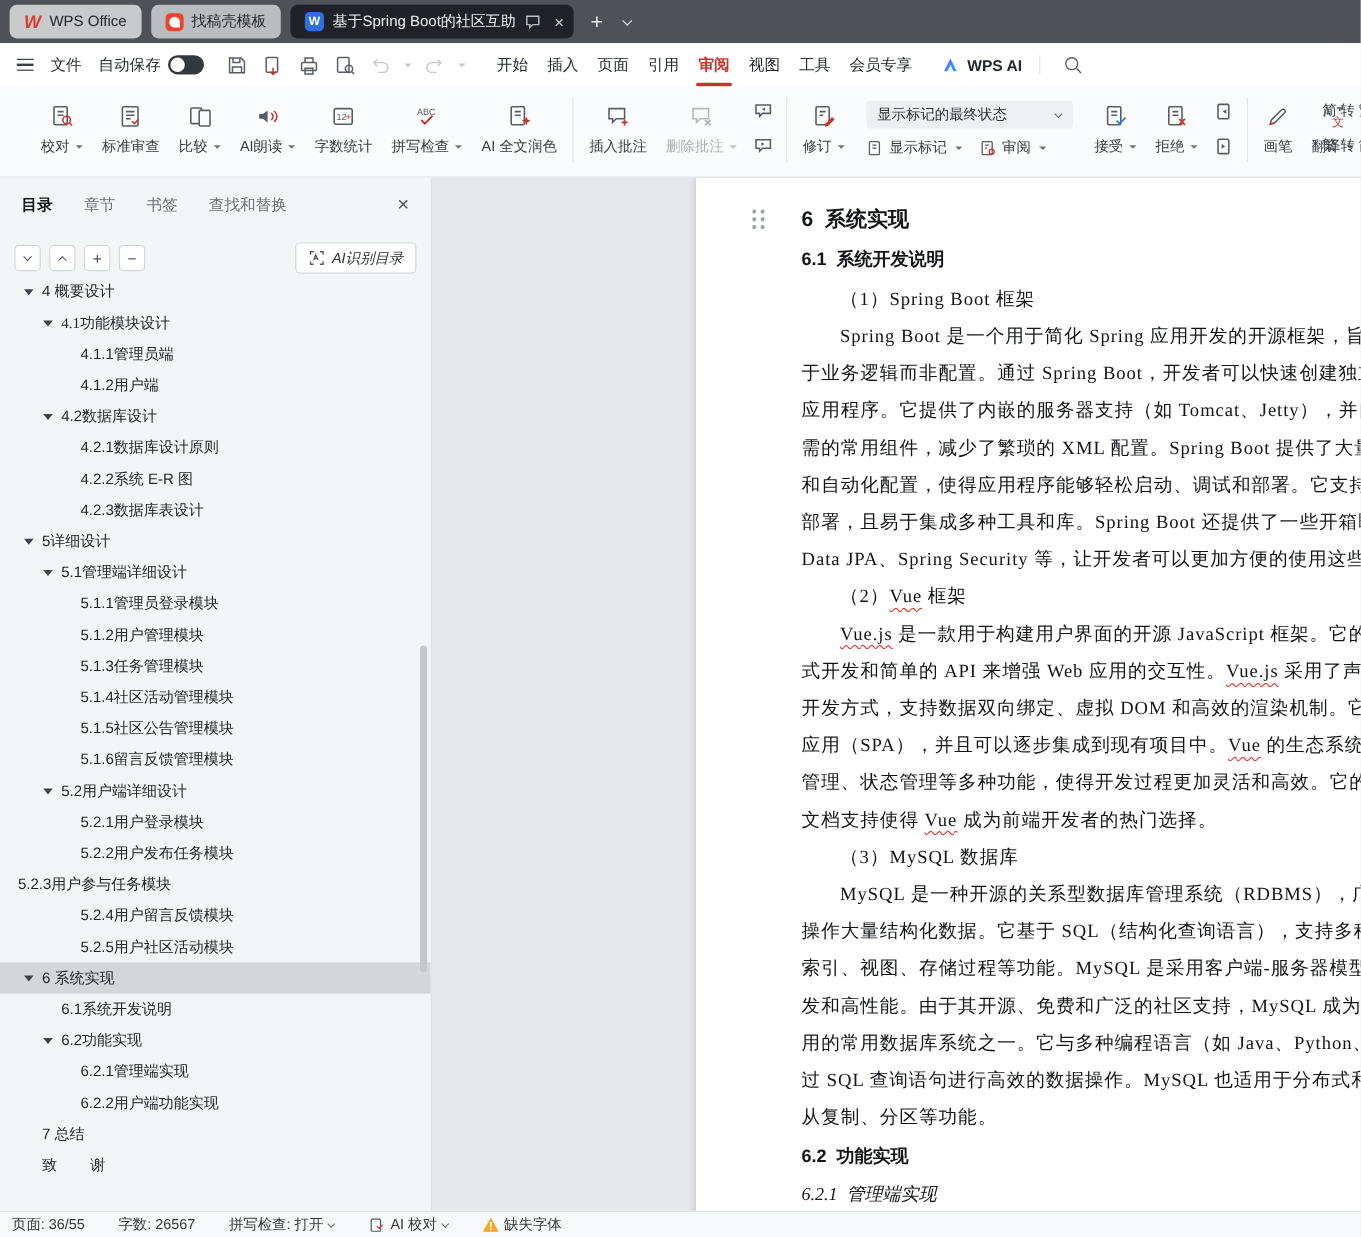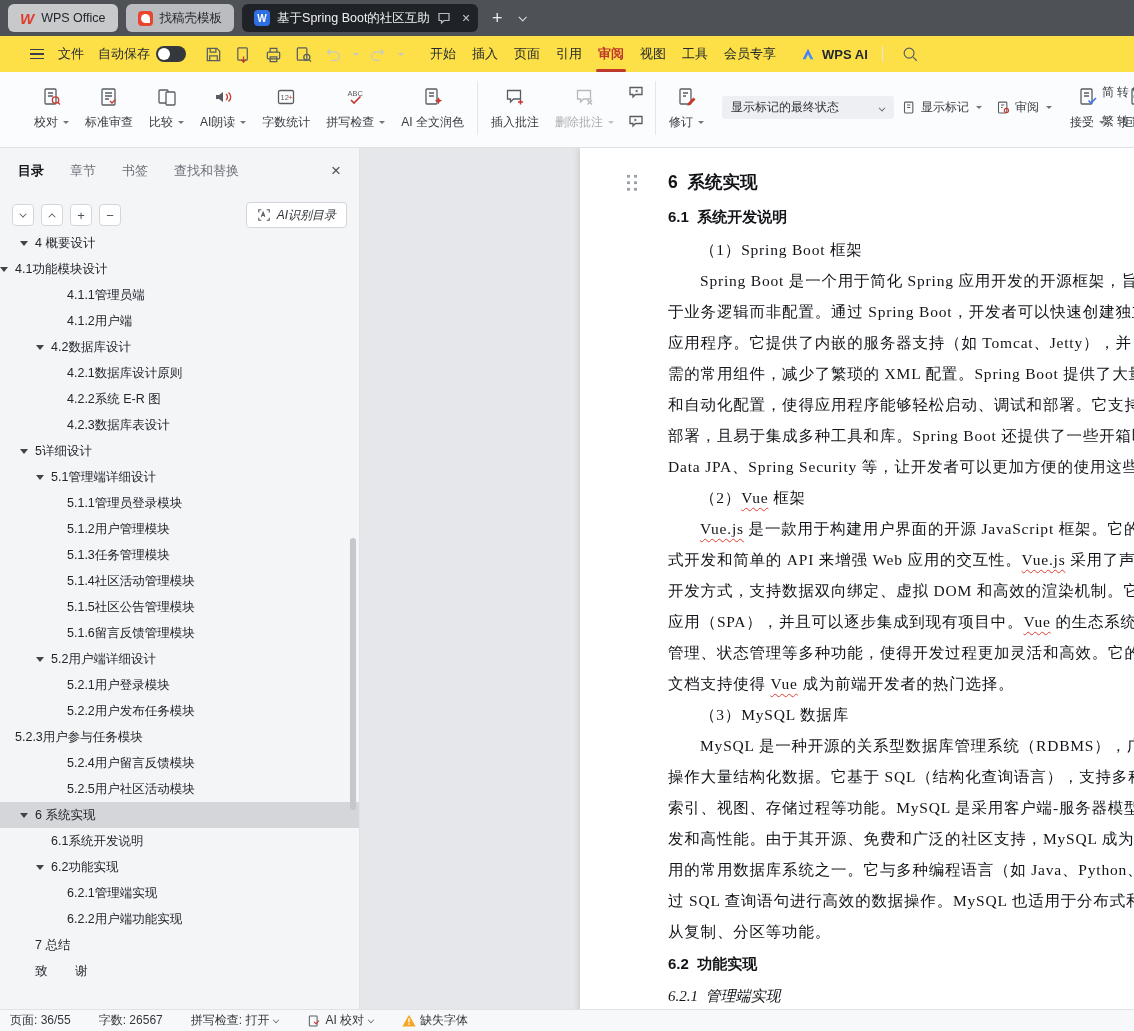--- a/index.html
+++ b/index.html
@@ -15,21 +15,21 @@
   .logo-w { color:#e13b2d; font-weight:800; font-size:15px; font-style:italic; }
   .daoke { width:15px; height:15px; border-radius:4px; background:#e8442e; position:relative; }
   .daoke::after { content:""; position:absolute; left:3px; top:3px; width:9px; height:9px; border-radius:50% 50% 0 50%; background:#fff; }
   .logo-word { width:16px; height:16px; border-radius:4px; background:#2f6fe4; color:#fff; font-size:10px; font-weight:700; display:flex; align-items:center; justify-content:center; font-style:normal; }
   .tab-close { font-size:14px; color:#c7cacd; margin-left:4px; }
   .strip-btn { color:#e8eaec; font-size:18px; padding:0 6px; }
   .chev { display:inline-block; width:6px; height:6px; border-right:1.4px solid currentColor; border-bottom:1.4px solid currentColor; transform:rotate(45deg) translateY(-1px); }
   .chev.light { color:#dfe1e3; margin-left:2px; }
 
   
-  .menubar { height:36px; background:#fde047; display:flex; align-items:center; padding:0 30px; font-size:13px; position:relative; }
+  .menubar { height:36px; background:#ffffff; display:flex; align-items:center; padding:0 14px; font-size:13px; position:relative; }
   .hamb { width:14px; height:10px; border-top:1.6px solid #3c4046; border-bottom:1.6px solid #3c4046; position:relative; margin-right:8px; }
   .hamb::after { content:""; position:absolute; left:0; top:3.2px; width:100%; height:1.6px; background:#3c4046; }
   .mb-item { display:flex; align-items:center; gap:6px; margin-right:14px; }
   .toggle { width:30px; height:16px; border-radius:8px; background:#34383d; position:relative; flex:none; }
   .toggle::after { content:""; position:absolute; left:2px; top:2px; width:12px; height:12px; border-radius:50%; background:#fff; }
   .mico { width:26px; height:24px; display:flex; align-items:center; justify-content:center; margin-right:4px; border-radius:4px; }
   .mico.gray svg { stroke:#c3c7cc; }
   .dar { display:inline-block; width:0; height:0; border-left:3.2px solid transparent; border-right:3.2px solid transparent; border-top:3.8px solid #70757c; margin-left:3px; }
   .dar.gray { border-top-color:#c3c7cc; }
   .mtabs { display:flex; align-items:center; gap:16px; margin-left:26px; }
@@ -41,21 +41,21 @@
 
   
   .ribbon { height:76px; background:#fbfcfd; border-bottom:1px solid #dfe2e5; display:flex; align-items:center; padding:0 8px 4px 26px; position:relative; }
   .rbtn { display:flex; flex-direction:column; align-items:center; justify-content:center; gap:5px; padding:0 8px; font-size:12px; color:#373b41; height:64px; border-radius:4px; }
   .rbtn .lab { display:flex; align-items:center; gap:2px; white-space:nowrap; }
   .ric { height:24px; display:flex; align-items:center; justify-content:center; }
   .sep { width:1px; background:#e4e7ea; height:54px; margin:0 5px; flex:none; }
   .disabled { opacity:.42; }
   .mini-col { display:flex; flex-direction:column; justify-content:center; gap:9px; padding:0 2px; }
   .mini { width:24px; height:20px; display:flex; align-items:center; justify-content:center; border-radius:3px; }
-  .combo-col { display:flex; flex-direction:row; justify-content:center; gap:8px; padding:0 10px; }
+  .combo-col { display:flex; flex-direction:column; justify-content:center; gap:8px; padding:0 10px; }
   .combo { width:172px; height:23px; background:#edeff2; border-radius:3px; display:flex; align-items:center; justify-content:space-between; padding:0 9px; font-size:12px; color:#2e3237; }
   .combo .chev { color:#5b6066; transform:rotate(45deg) scale(.8); }
   .small-drops { display:flex; gap:14px; }
   .sdrop { display:flex; align-items:center; gap:4px; font-size:12px; color:#373b41; white-space:nowrap; }
   .conv-col { position:absolute; left:1102px; top:12px; display:flex; flex-direction:column; gap:12px; font-size:12px; color:#373b41; }
   .conv { letter-spacing:3px; white-space:nowrap; }
 
   
   .sidebar { position:absolute; left:0; top:148px; width:360px; bottom:22px; background:#f4f5f7; border-right:1px solid #e0e2e5; overflow:hidden; }
   .sb-tabs { height:46px; display:flex; align-items:center; padding:0 18px; gap:26px; font-size:13px; color:#6b7077; }
@@ -469,21 +469,21 @@
           <path d="M5 10l2-5 2 5M5.8 8.5h2.4"></path>
         </svg>
       <span>AI识别目录</span>
     </span>
   </div>
   <div class="tree">
       <div class="trow" style="padding-left: 20px;">
         <span class="tri"></span>
         <span class="lbl">4 概要设计</span>
       </div>
-      <div class="trow" style="">
+      <div class="trow" style="padding-left: 36px; font-family: Liberation Serif, serif;">
         <span class="tri"></span>
         <span class="lbl">4.1功能模块设计</span>
       </div>
       <div class="trow" style="padding-left: 52px;">
         <span class="tri-sp"></span>
         <span class="lbl">4.1.1管理员端</span>
       </div>
       <div class="trow" style="padding-left: 52px;">
         <span class="tri-sp"></span>
         <span class="lbl">4.1.2用户端</span>

